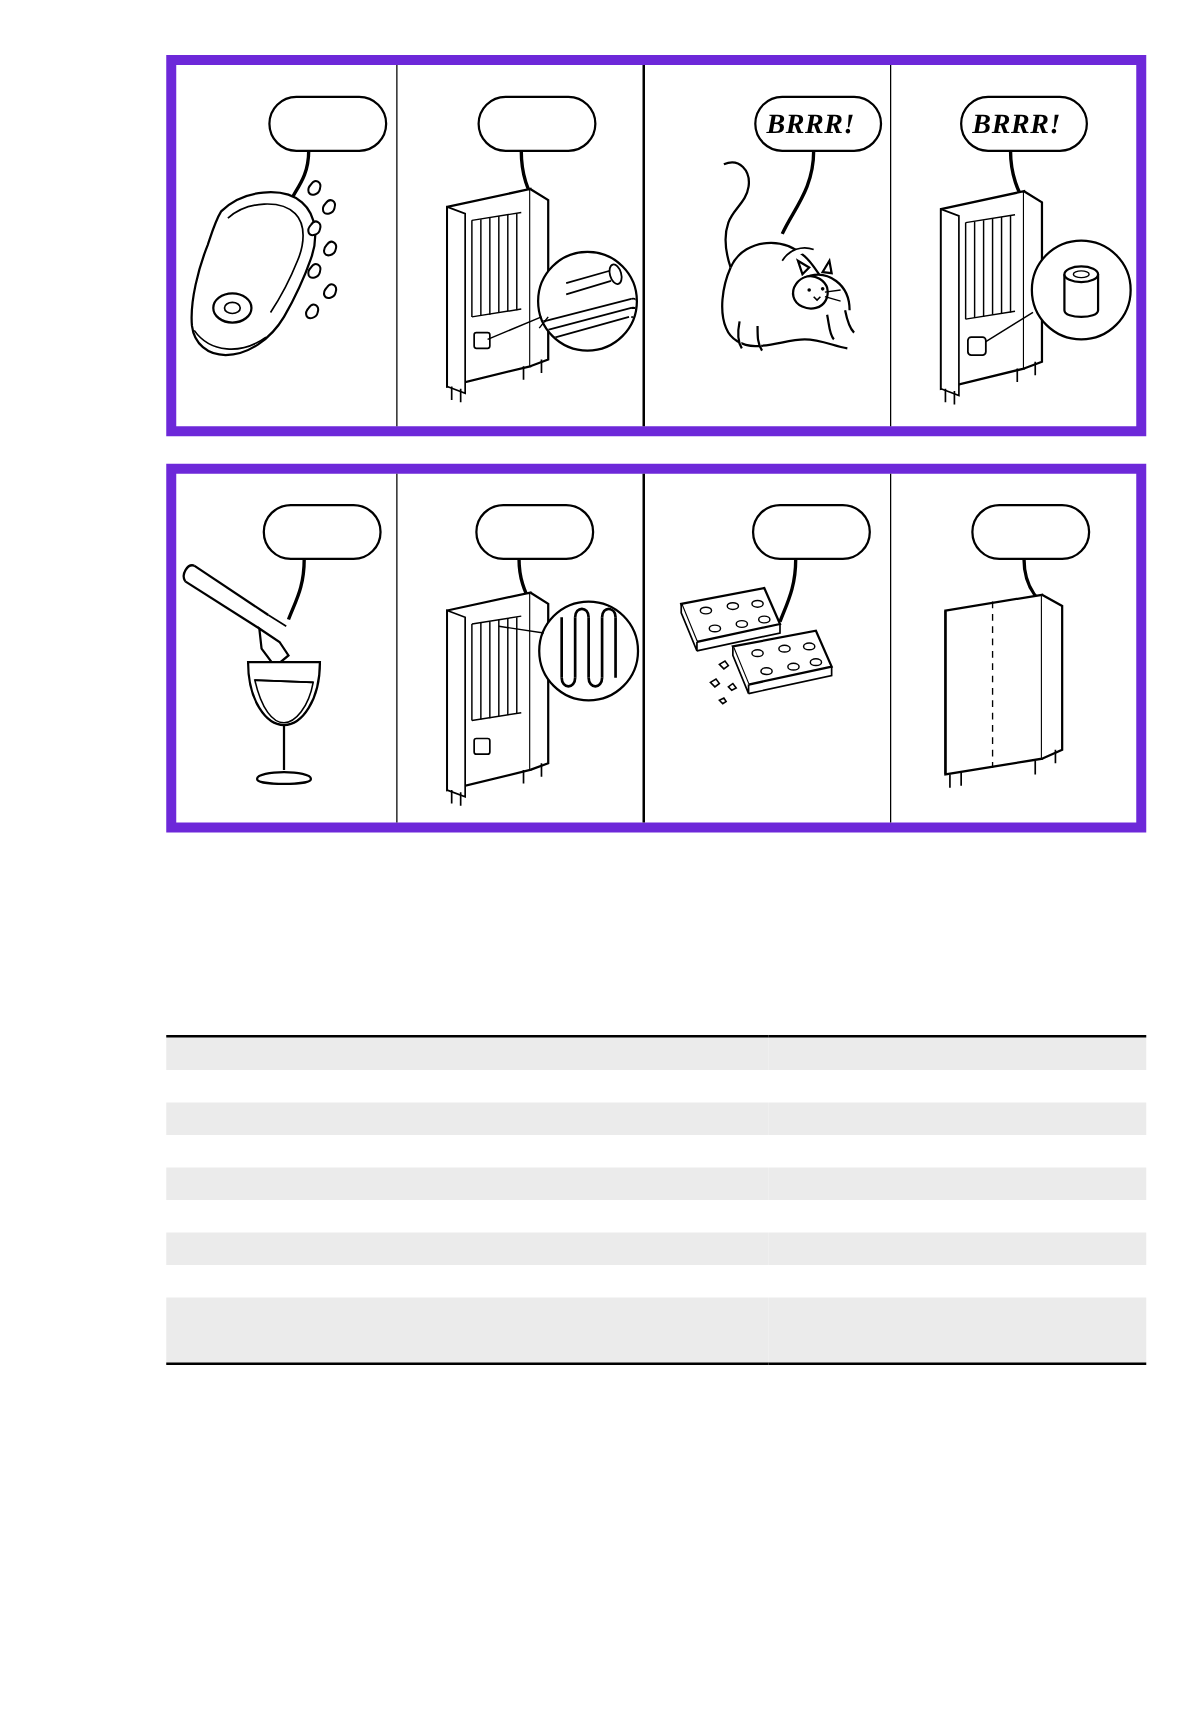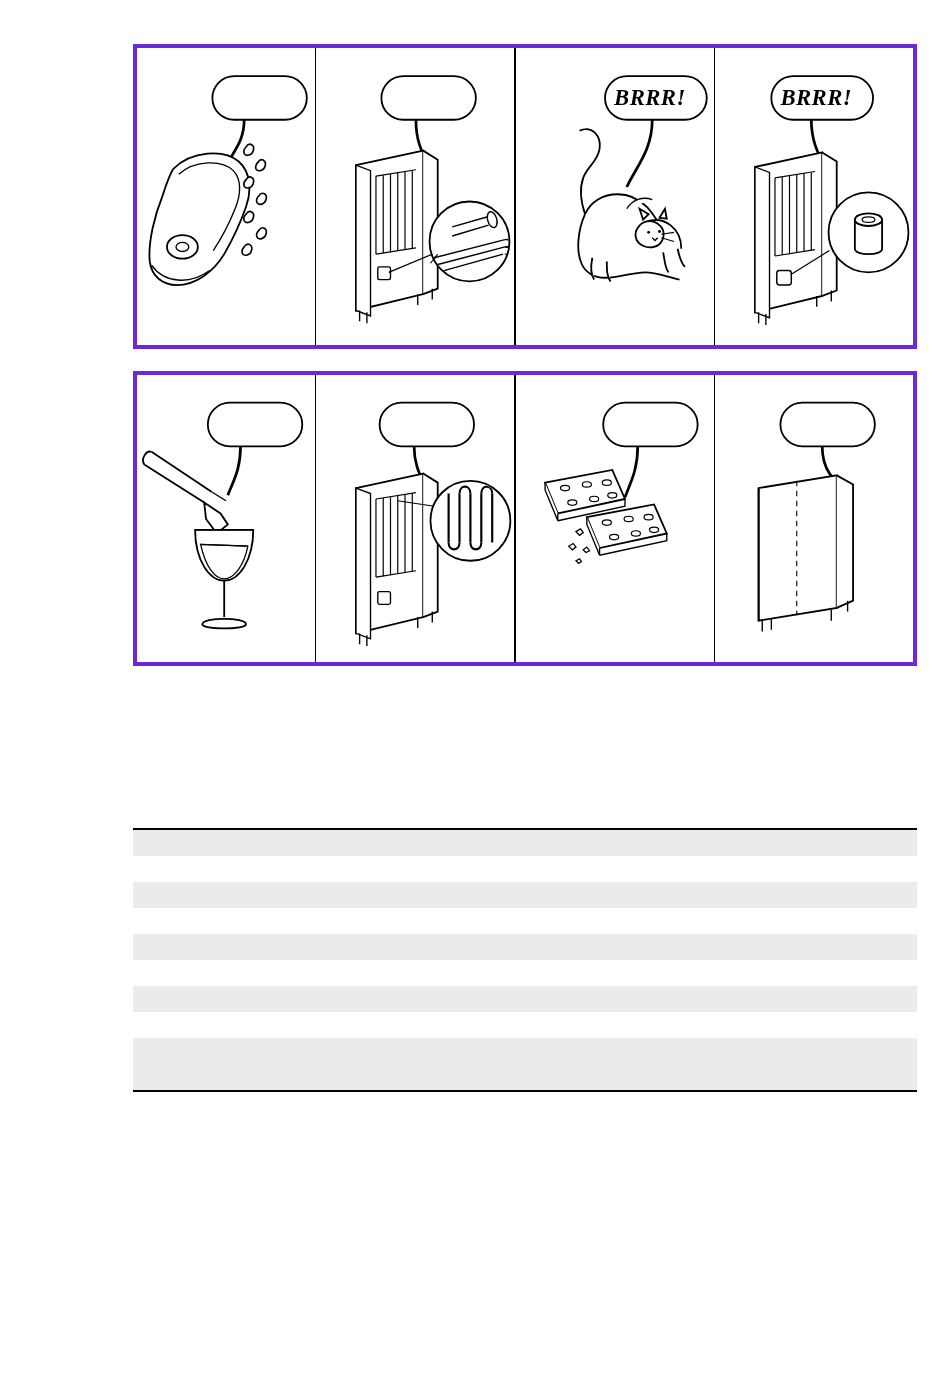--- a/index.html
+++ b/index.html
@@ -12,21 +12,21 @@
     height: 1381px;
     position: relative;
     font-family: "Liberation Sans", sans-serif;
     color: #000;
     overflow: hidden;
   }
 
   
   .panel-grid {
     position: absolute;
-    border: 4px solid #6d28d9;
+    border: 8px solid #6d28d9;
     box-sizing: border-box;
     display: flex;
     gap: 20px;
   }
   #panel-grid-top {
     left: 133px;
     top: 44px;
     width: 784px;
     height: 305px;
   }

